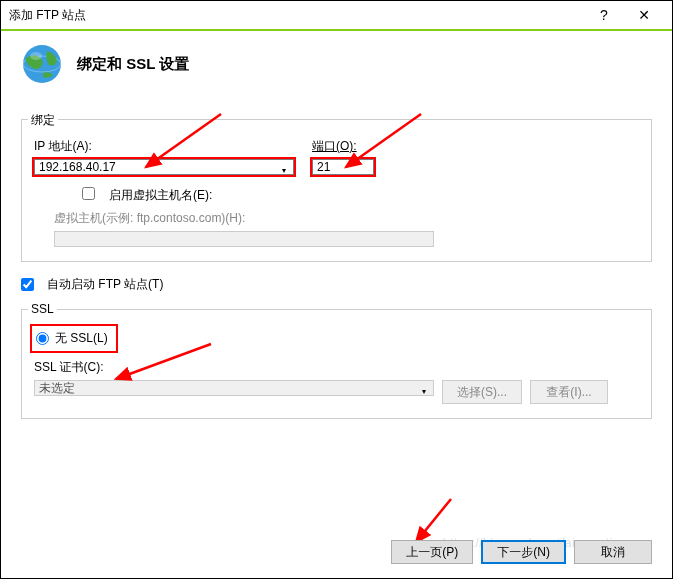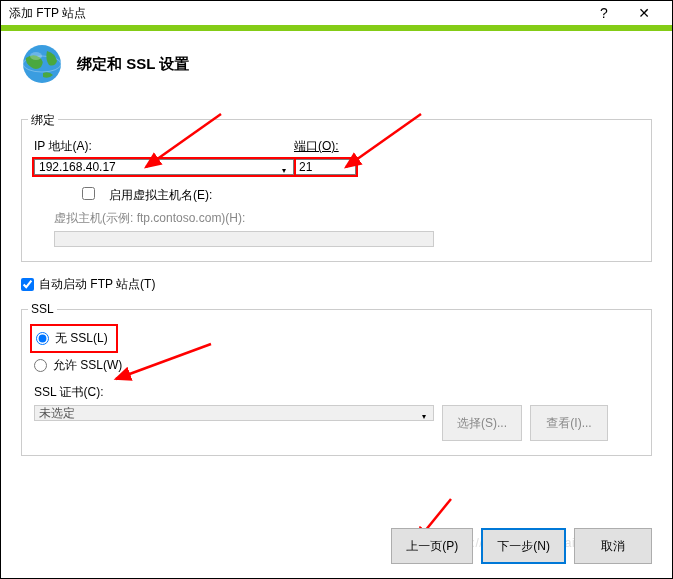--- a/index.html
+++ b/index.html
@@ -1,58 +1,58 @@
 <!DOCTYPE html>
 <html><head>
   <meta charset="utf-8">
   <style>
     * { box-sizing: border-box; margin: 0; padding: 0; font-family: "Microsoft YaHei", "Segoe UI", sans-serif; font-size: 12px; }
     body { width: 673px; height: 579px; background: #fff; border: 1px solid #000; position: relative; }
     
-    .titlebar { height: 30px; display: flex; align-items: center; padding: 0 8px; border-bottom: 6px solid #84cc16; }
+    .titlebar { height: 30px; display: flex; align-items: center; padding: 0 8px; border-bottom: 2px solid #84cc16; }
     .titlebar-btn { width: 40px; height: 30px; display: flex; align-items: center; justify-content: center; font-size: 14px; font-family: sans-serif; cursor: default; }
     
     .header { display: flex; align-items: center; padding: 12px 20px 18px 20px; gap: 14px; }
     .globe-icon { width: 42px; height: 42px; }
     .header-title { font-weight: bold; font-size: 15px; }
     
     .content { padding: 0 20px; position: relative; }
     
     .group { border: 1px solid #ccc; padding: 10px 12px 14px 12px; margin-top: 16px; position: relative; }
     .group-legend { position: absolute; top: -8px; left: 6px; background: #fff; padding: 0 3px; }
     
-    .row { display: flex; margin-top: 8px; }
+    .row { display: flex; gap: 18px; margin-top: 8px; }
     .field-ip { width: 260px; }
     .field-port { width: 62px; text-decoration: underline; }
     .label { display: block; margin-bottom: 4px; }
     
     .combo { position: relative; }
     .combo input { width: 100%; height: 23px; border: 1px solid #7a7a7a; padding: 0 22px 0 4px; }
     .combo-arrow { position: absolute; right: 1px; top: 1px; width: 18px; height: 21px; display: flex; align-items: center; justify-content: center; font-size: 8px; pointer-events: none; }
     
     input[type=text] { height: 16px; border: 1px solid #7a7a7a; padding: 0 4px; width: 100%; }
     input[type=text]:disabled { background: #f0f0f0; color: #888; border-color: #ccc; }
     
     .checkbox-row { display: flex; gap: 14px; margin-top: 12px; padding-left: 48px; }
     input[type=checkbox] { width: 13px; height: 13px; }
     
     .sub-field { margin-left: 20px; margin-top: 6px; }
     .disabled-label { color: #888; }
     
-    .auto-start { margin: 14px 0 10px 0; display: flex; align-items: center; gap: 5px; }
+    .auto-start { margin: 14px 0 10px 0; display: flex; align-items: center; gap: 13px; }
     
     .radio-row { display: flex; align-items: center; gap: 6px; margin: 8px 0; }
     input[type=radio] { width: 13px; height: 13px; }
     
     .ssl-cert { margin-top: 10px; }
     .cert-row { display: flex; gap: 8px; margin-top: 4px; }
     .cert-combo { flex: 0 0 400px; }
     .cert-combo input:disabled { color: #555; }
     
-    .btn { height: 36px; border: 1px solid #adadad; background: #e1e1e1; padding: 0 14px; cursor: default; min-width: 78px; }
+    .btn { height: 24px; border: 1px solid #adadad; background: #e1e1e1; padding: 0 14px; cursor: default; min-width: 78px; }
     .btn:disabled { color: #888; background: #efefef; border-color: #ccc; }
     .btn-primary { border: 2px solid #0078d7; }
     
     .footer { position: absolute; bottom: 14px; right: 20px; display: flex; gap: 8px; }
     
     .highlight-red { outline: 2px solid #ff0000; outline-offset: 0px; }
     .highlight-red2 { outline: 2px solid #ff0000; outline-offset: 2px; justify-content: flex-end; }
     
     .arrow-svg { position: absolute; pointer-events: none; }
     
@@ -113,24 +113,20 @@
     <input type="checkbox" checked="" style="">
     <label>自动启动 FTP 站点(T)</label>
   </div>
 
   <div class="group">
     <span class="group-legend">SSL</span>
     <div class="radio-row highlight-red2" style="width:fit-content;padding:2px 6px 2px 2px;">
       <input type="radio" name="ssl" checked="" style="">
       <label>无 SSL(L)</label>
     </div>
-    <div class="radio-row">
-      <input type="radio" name="ssl" style="">
-      <label>允许 SSL(W)</label>
-    </div>
     <div class="ssl-cert">
       <label class="label">SSL 证书(C):</label>
       <div class="cert-row">
         <div class="combo cert-combo">
           <input type="text" disabled="" value="未选定" style="">
           <span class="combo-arrow">▾</span>
         </div>
         <button class="btn" disabled="">选择(S)...</button>
         <button class="btn" disabled="">查看(I)...</button>
       </div>

